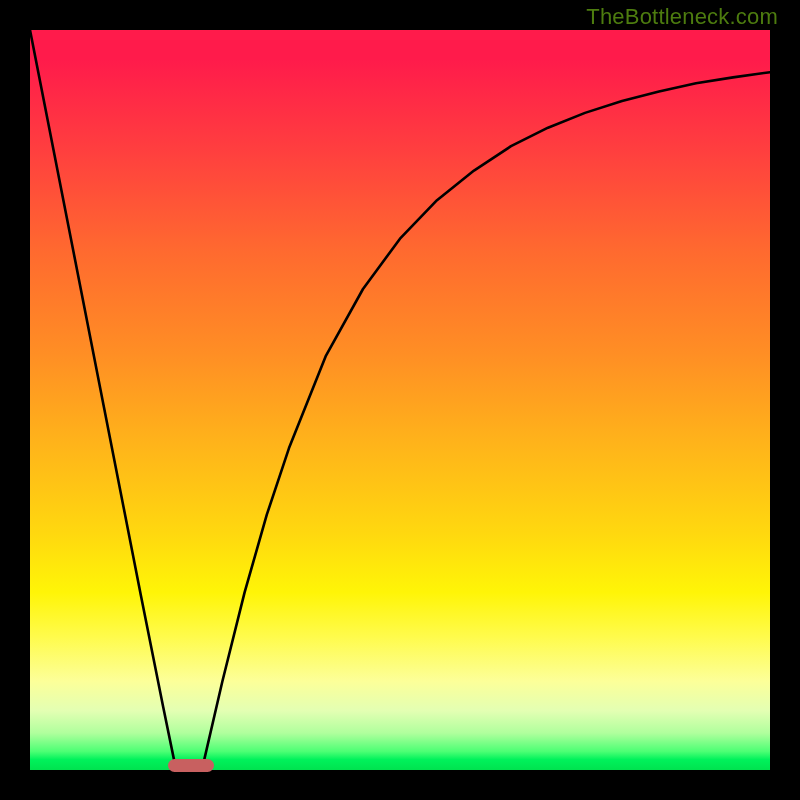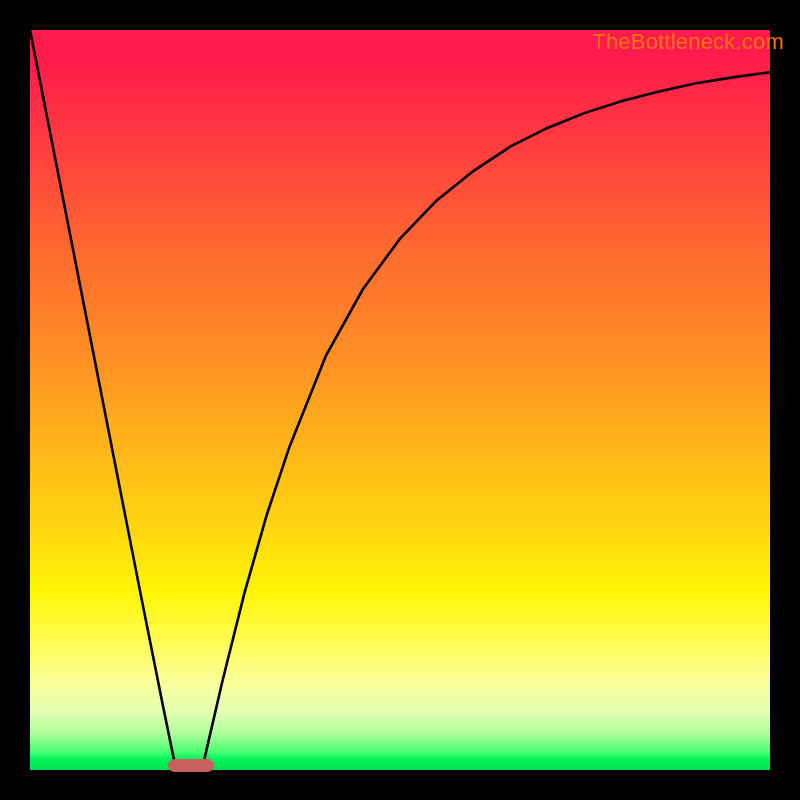--- a/index.html
+++ b/index.html
@@ -13,28 +13,27 @@
   }
   .frame {
     position: relative;
     width: 800px;
     height: 800px;
     background: #000;
   }
   .watermark {
     position: absolute;
     top: 4px;
-    right: 16px;
-    color: #f97316;
+    right: 22px;
+    color: #4d7c0f;
     font-size: 22px;
     font-weight: 400;
     letter-spacing: 0.2px;
     z-index: 10;
     user-select: none;
-    margin-top: 25px;
   }
   .plot-area {
     position: absolute;
     left: 30px;
     top: 30px;
     width: 740px;
     height: 740px;
     background: linear-gradient(to bottom,
       #ff1b4b 0%,
       #ff1b4b 4%,

